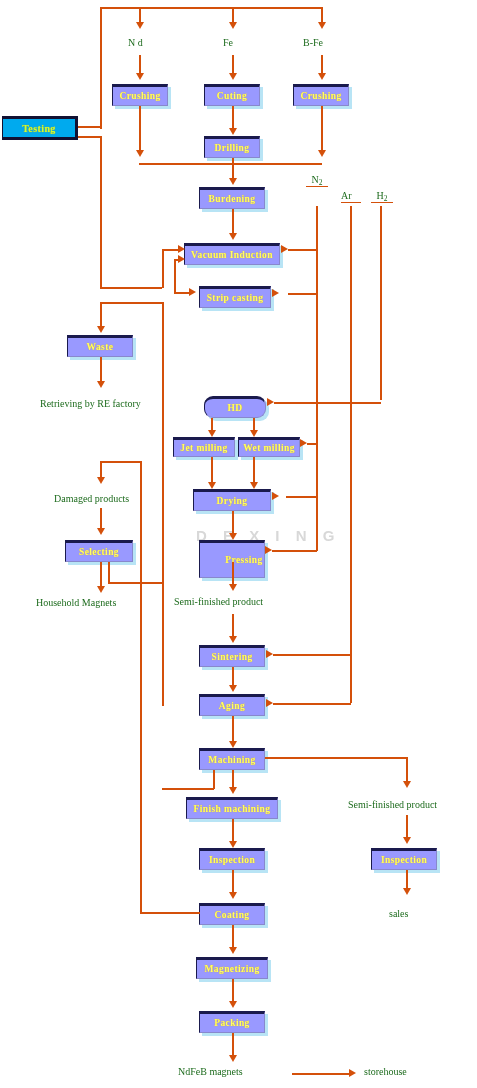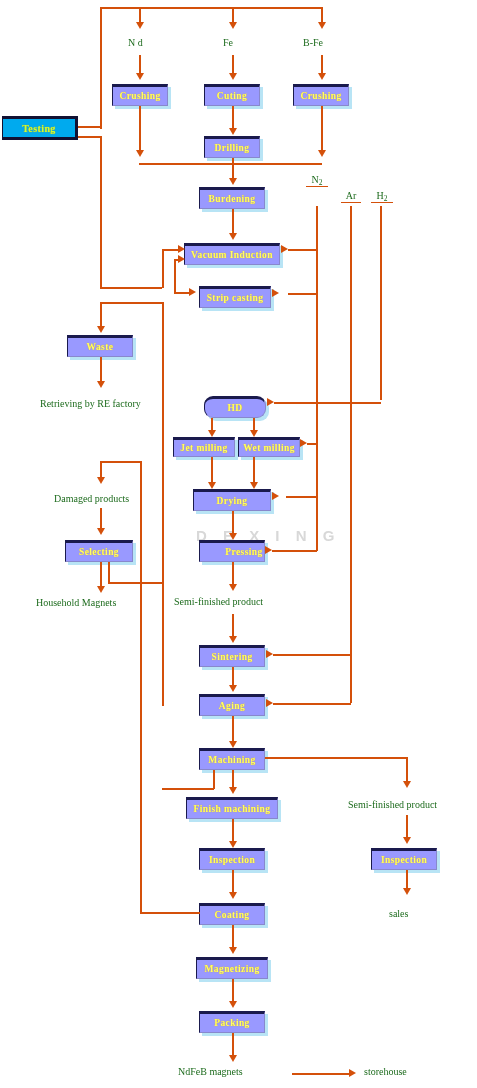--- a/index.html
+++ b/index.html
@@ -112,21 +112,21 @@
   <div class="arr d" style="left:318px;top:150px;"></div>
   <div class="h" style="left:139px;top:163px;width:183px;"></div>
   <div class="v" style="left:232px;top:158px;height:22px;"></div>
   <div class="arr d" style="left:229px;top:178px;"></div>
 
   <div class="box" style="left:199px;top:187px;width:66px;height:22px;">Burdening</div>
   <div class="v" style="left:232px;top:209px;height:26px;"></div>
   <div class="arr d" style="left:229px;top:233px;"></div>
 
   <div class="lbl gas" style="left:306px;top:174px;width:22px;text-align:center;"><span>N</span><sub>2</sub></div>
-  <div class="lbl gas" style="left:341px;top:190px;width:20px;text-align:center;"><span>Ar</span></div>
+  <div class="lbl gas" style="left:341px;top:190px;width:20px;text-align:left;"><span>Ar</span></div>
   <div class="lbl gas" style="left:371px;top:190px;width:22px;text-align:center;"><span>H</span><sub>2</sub></div>
 
   <div class="v" style="left:316px;top:206px;height:345px;"></div>
 
   <div class="v" style="left:350px;top:206px;height:497px;"></div>
 
   <div class="v" style="left:380px;top:206px;height:194px;"></div>
 
   <div class="box" style="left:184px;top:243px;width:96px;height:22px;">Vacuum Induction</div>
 
@@ -179,21 +179,21 @@
   <div class="arr d" style="left:250px;top:482px;"></div>
 
   <div class="box" style="left:193px;top:489px;width:78px;height:22px;">Drying</div>
 
   <div class="h" style="left:286px;top:496px;width:31px;"></div>
   <div class="arr r" style="left:272px;top:492px;"></div>
 
   <div class="v" style="left:232px;top:511px;height:26px;"></div>
   <div class="arr d" style="left:229px;top:533px;"></div>
 
-  <div class="box" style="left:199px;top:540px;width:66px;height:22px;padding-left:24px;">Pressing</div>
+  <div class="box" style="left:199px;top:540px;width:66px;height:38px;padding-left:24px;">Pressing</div>
 
   <div class="h" style="left:272px;top:550px;width:45px;"></div>
   <div class="arr r" style="left:265px;top:546px;"></div>
 
   <div class="v" style="left:232px;top:562px;height:26px;"></div>
   <div class="arr d" style="left:229px;top:584px;"></div>
   <div class="lbl" style="left:174px;top:596px;">Semi-finished product</div>
 
   <div class="h" style="left:100px;top:461px;width:41px;"></div>
   <div class="v" style="left:140px;top:461px;height:122px;"></div>

